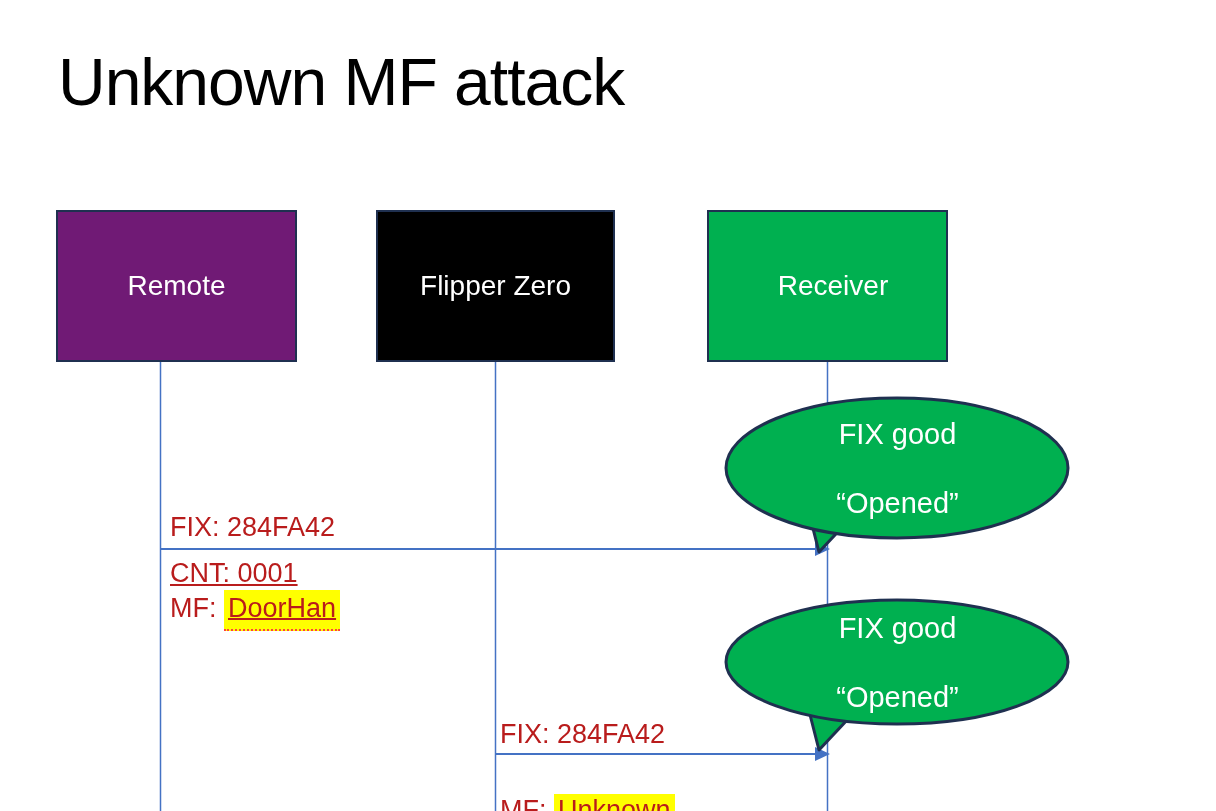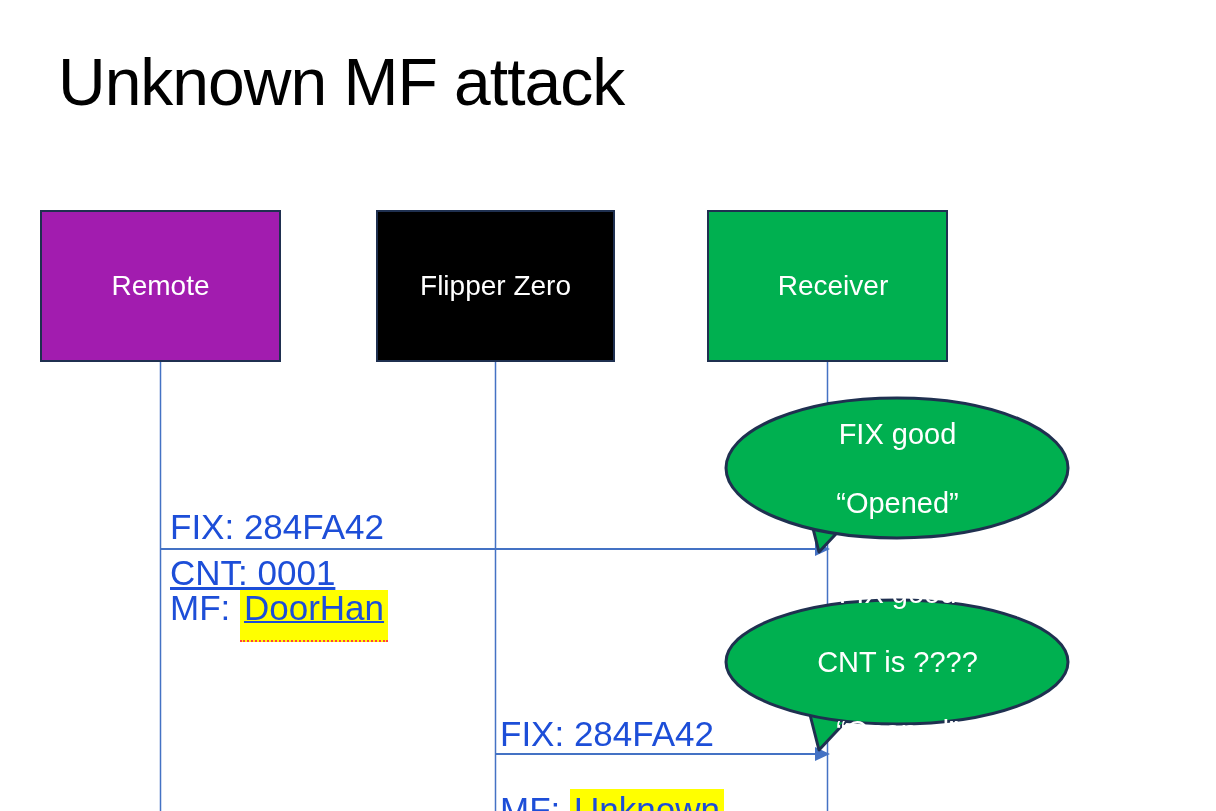--- a/index.html
+++ b/index.html
@@ -12,32 +12,32 @@
     font-weight:300;color:#000;letter-spacing:-1px;white-space:nowrap;
   }
   .layer{position:absolute;left:0;top:0;width:1216px;height:811px;}
   svg.layer{z-index:1;}
   .actor{
     position:absolute;top:174px;height:152px;z-index:2;
     border:2.5px solid #1F3050;box-sizing:border-box;
     display:flex;align-items:center;justify-content:center;
     color:#ffffff;font-size:28px;
   }
-  .actor.remote{left:40px;width:241px;background:#a21caf;}
+  .actor.remote{left:56px;width:241px;background:#701a75;}
   .actor.flipper{left:376px;width:239px;background:#000000;}
   .actor.receiver{left:707px;width:241px;background:#00B050;padding-left:11px;}
   .msg-line{
-    position:absolute;z-index:3;font-size:35px;line-height:34px;color:#1d4ed8;
+    position:absolute;z-index:3;font-size:27px;line-height:34px;color:#b91c1c;
     white-space:nowrap;
   }
   .m1{left:170px;}
   .m2{left:500px;}
   .hl{background:#FFFF00;padding:1px 4px;}
   .ul{text-decoration:underline;text-decoration-thickness:2px;}
-  .sq{display:inline-block;border-bottom:2px dotted #FF4040;padding-bottom:15px;}
+  .sq{display:inline-block;border-bottom:2px dotted #FF4040;padding-bottom:4px;}
   .bubble-text{
     position:absolute;z-index:3;display:flex;flex-direction:column;
     align-items:center;justify-content:center;text-align:center;
     color:#ffffff;font-size:29px;line-height:40px;gap:29px;
   }
   .bt1{left:726px;top:362px;width:343px;height:140px;}
   .bt2{left:726px;top:564px;width:343px;height:124px;}
 </style>
 </head>
 <body>
@@ -89,17 +89,16 @@
   <div class="msg-line m2" style="top:757px;text-align:right;">
     <span>MF: </span><span class="hl">Unknown</span>
   </div>
 
   <div class="bubble-text bt1">
     <div>FIX good</div>
     <div>“Opened”</div>
   </div>
   <div class="bubble-text bt2">
     <div>FIX good</div>
-    <div>CNT is ????</div>
     <div>“Opened”</div>
   </div>
 
 </div>
 
 </body></html>

